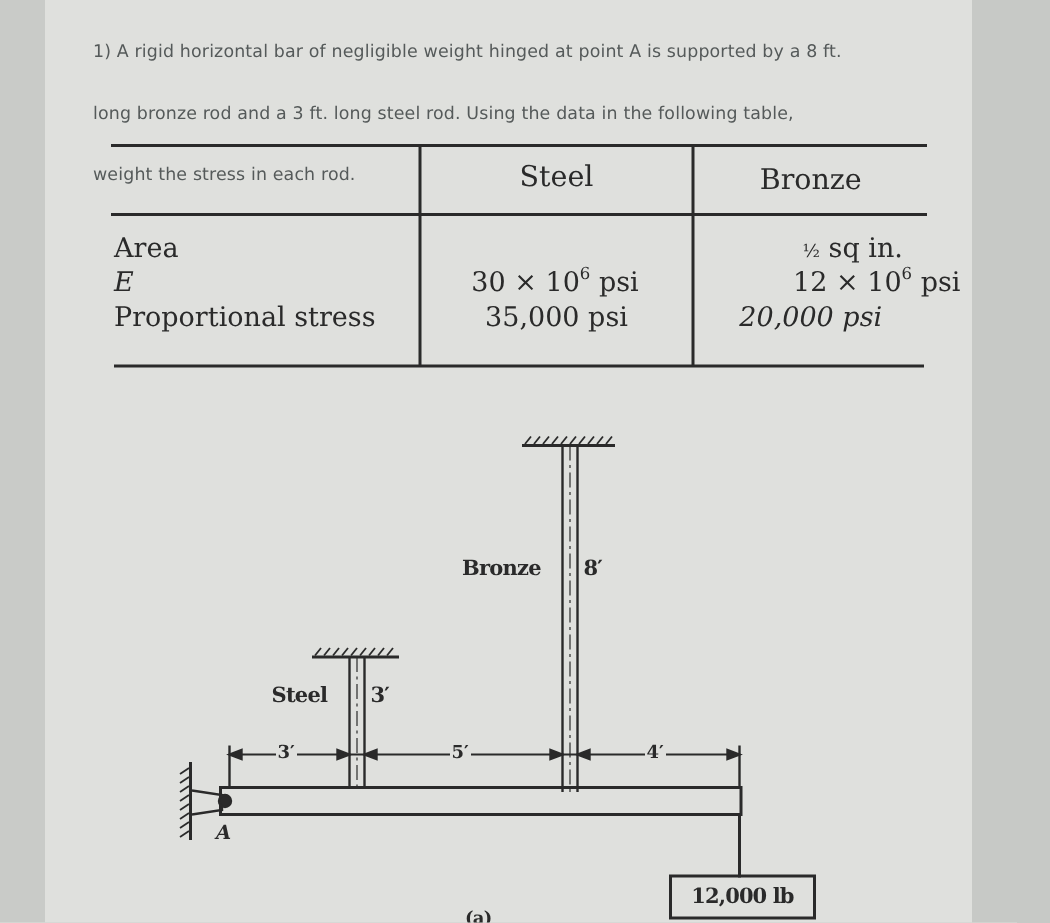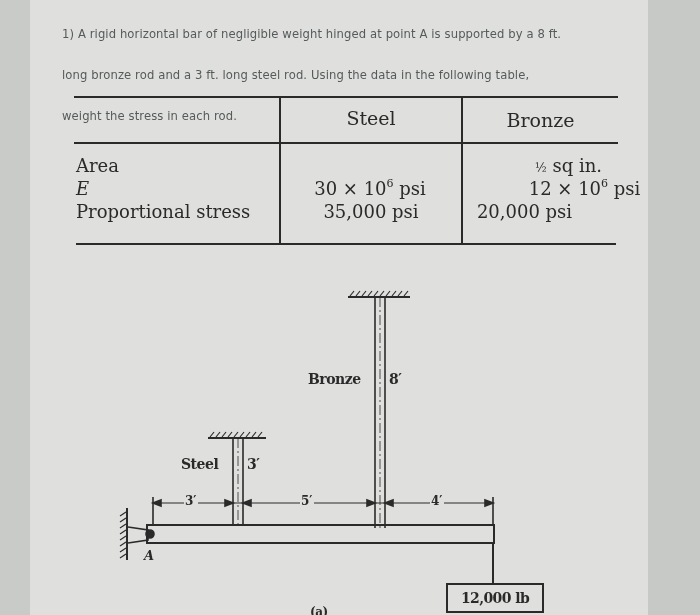--- a/index.html
+++ b/index.html
@@ -70,21 +70,21 @@
 
   <div class="rowlabel" style="top:56px;">Area</div>
   <div class="rowlabel" style="top:79px;font-style:italic;">E</div>
   <div class="rowlabel" style="top:102px;">Proportional stress</div>
 
   <div class="cell" style="left:206px;width:180px;top:79px;"><span>30 × 10</span><sup>6</sup><span> psi</span></div>
   <div class="cell" style="left:207px;width:180px;top:102px;">35,000 psi</div>
 
   <div class="cell" style="left:389px;width:155px;top:56px;margin-left:28px;"><span class="frac">½</span><span> sq in.</span></div>
   <div class="cell" style="left:389px;width:155px;top:79px;margin-left:44px;"><span>12 × 10</span><sup>6</sup><span> psi</span></div>
-  <div class="cell" style="left:373px;width:155px;top:102px;">20,000 psi</div>
+  <div class="cell" style="left:389px;width:155px;top:102px;font-style:italic;">20,000 psi</div>
 
   <div class="hline" style="left:2px;top:147px;width:540px;"></div>
 </div>
 
 <div class="diagram">
   <svg width="460" height="340" viewBox="0 0 460 340">
     <g stroke="#2a2a2a" fill="none" stroke-width="1.6">
 
       <line x1="248" y1="22" x2="310" y2="22" stroke-width="2"></line>
       <g stroke-width="1.2">

